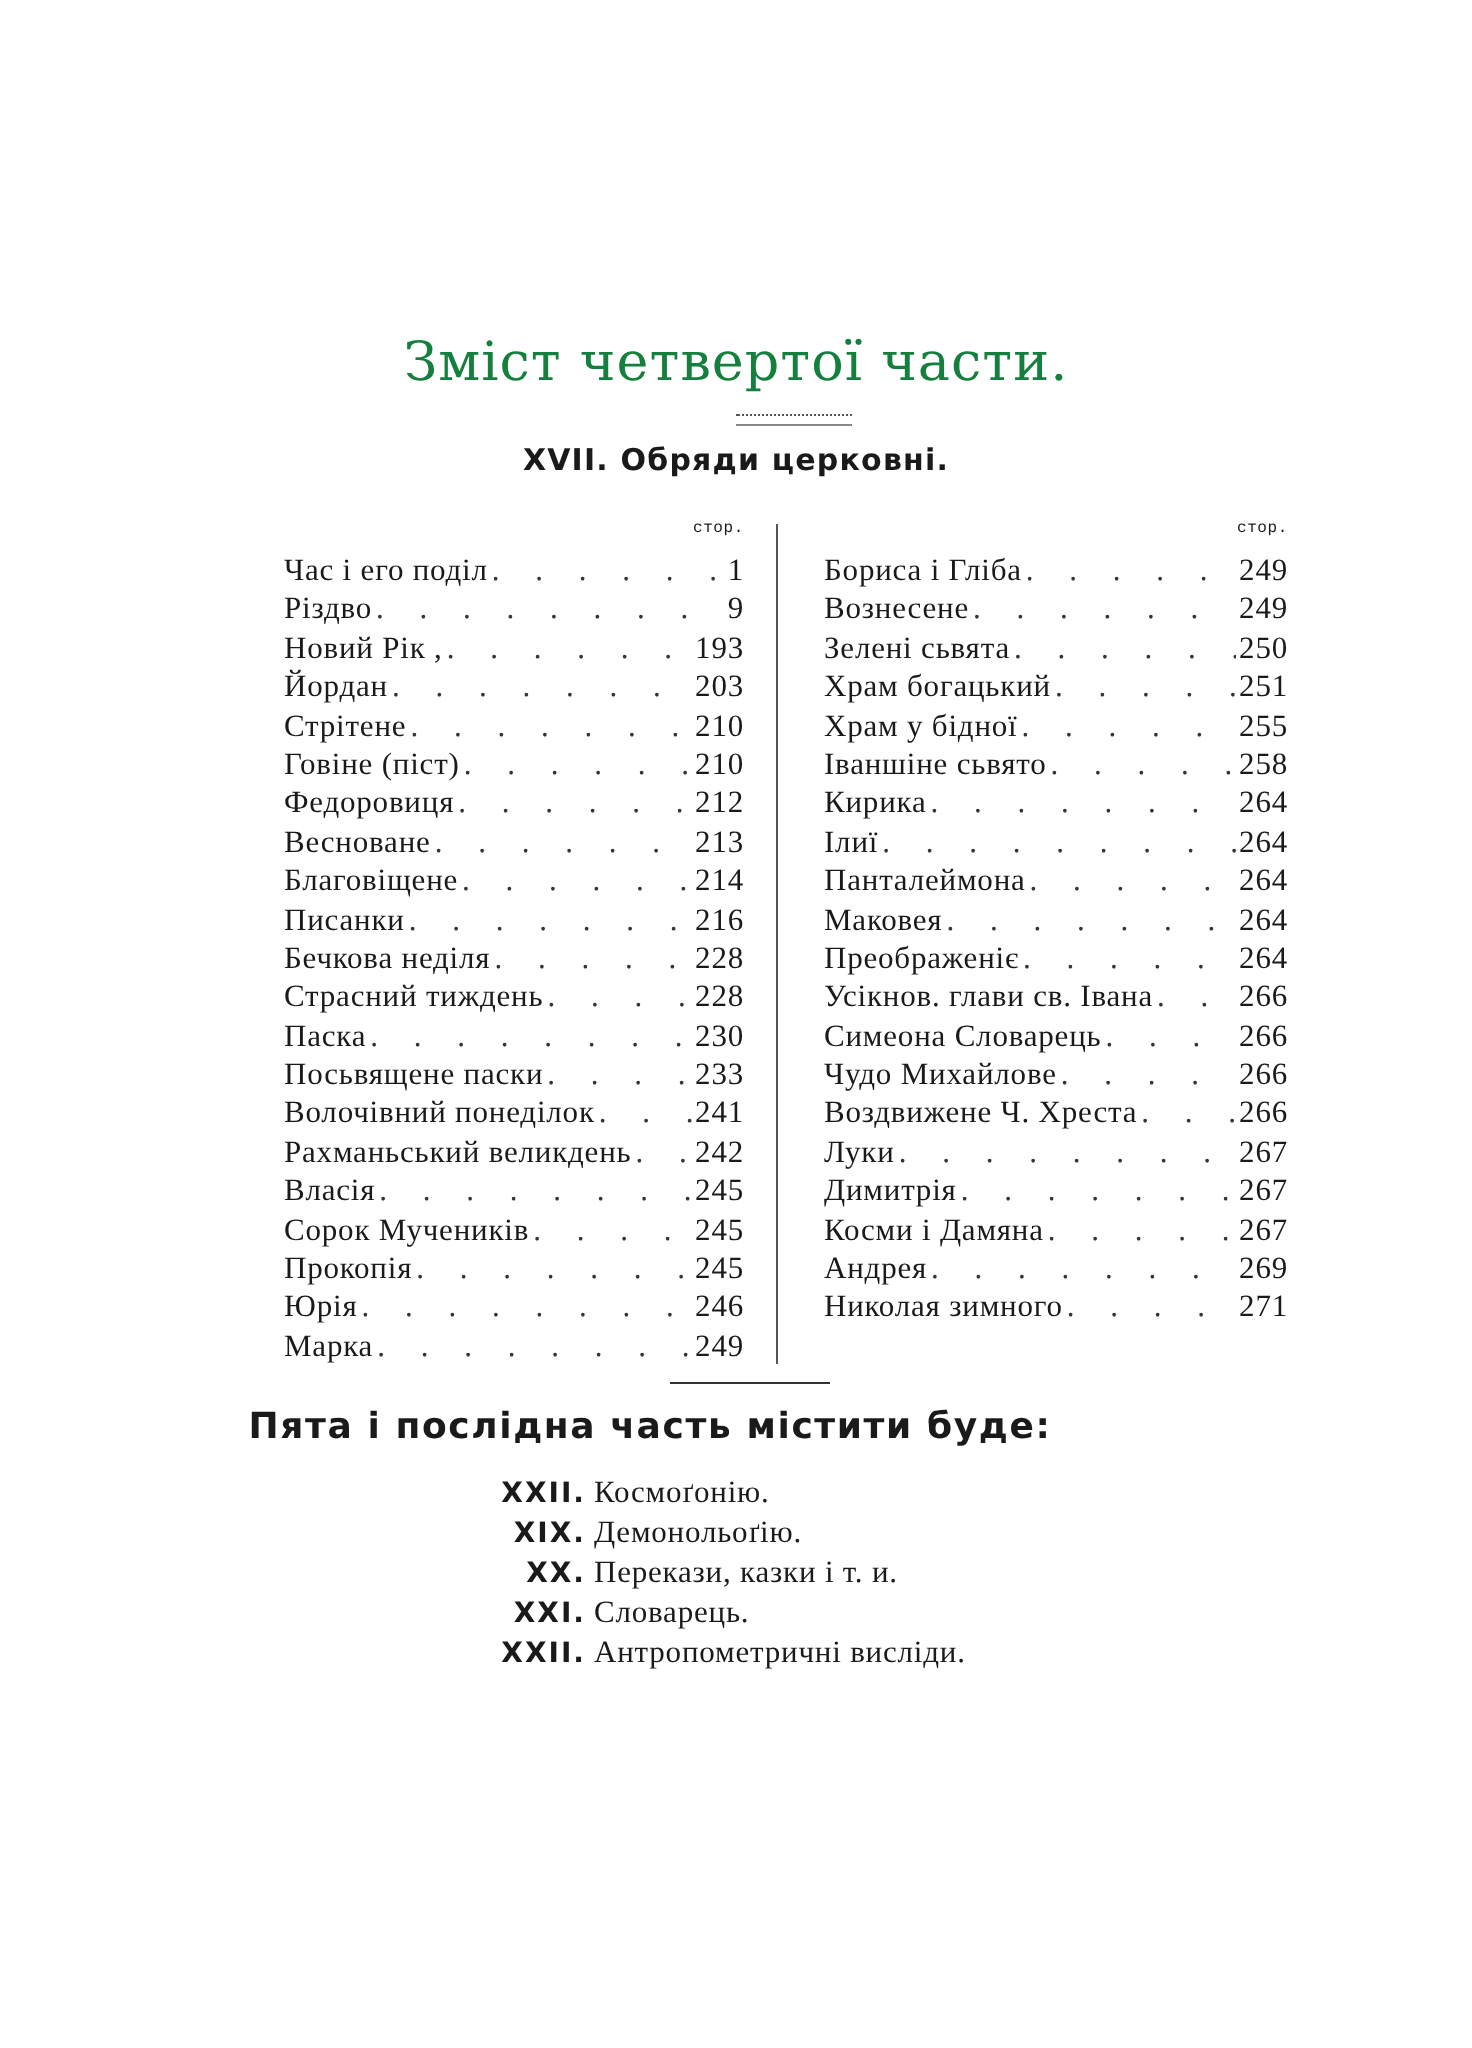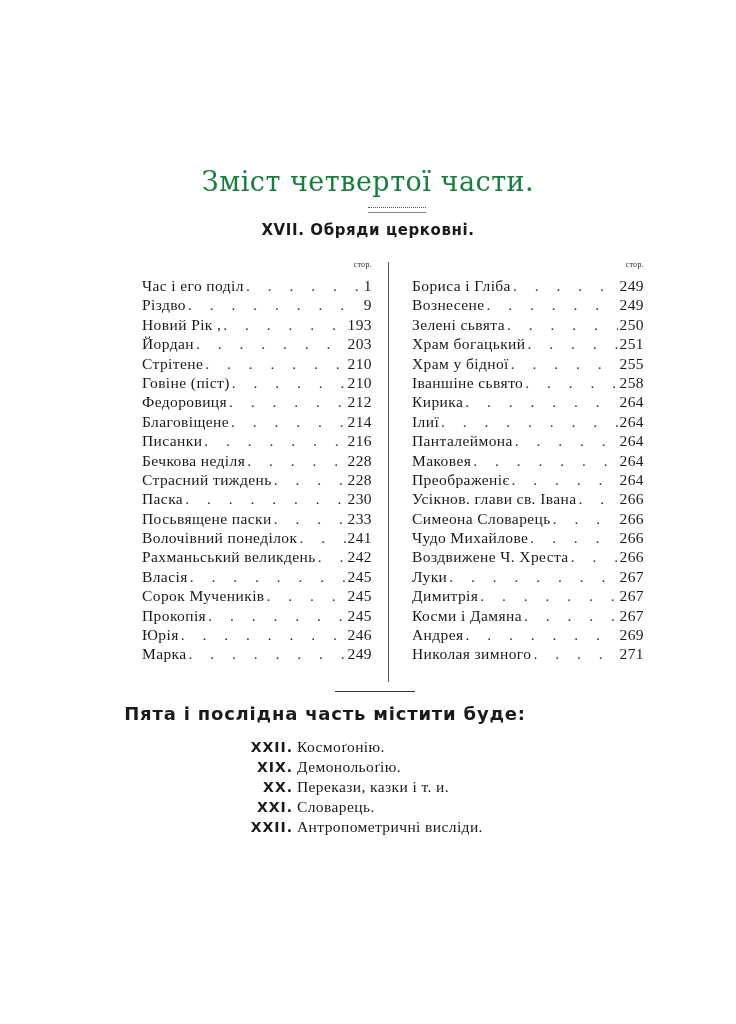--- a/index.html
+++ b/index.html
@@ -47,21 +47,21 @@
       font-size: 15.5px;
     }
     .col.left { left: 142px; width: 230px; }
     .col.right { left: 412px; width: 232px; }
     .col-header {
       text-align: right;
       font-size: 8px;
       letter-spacing: 0.3px;
       height: 16px;
       line-height: 10px;
-      font-family: Liberation Serif, serif;
+      font-family: Liberation Mono, monospace;
     }
     .row {
       display: flex;
       align-items: baseline;
       height: 19.4px;
       line-height: 19.4px;
       white-space: nowrap;
       letter-spacing: 0.4px;
     }
     .row .name { flex: 0 0 auto; }
@@ -164,20 +164,25 @@
         <span class="name">Говіне (піст)</span>
         <span class="dots"></span>
         <span class="page">210</span>
       </div>
       <div class="row">
         <span class="name">Федоровиця</span>
         <span class="dots"></span>
         <span class="page">212</span>
       </div>
       <div class="row">
+        <span class="name">Весноване</span>
+        <span class="dots"></span>
+        <span class="page">213</span>
+      </div>
+      <div class="row">
         <span class="name">Благовіщене</span>
         <span class="dots"></span>
         <span class="page">214</span>
       </div>
       <div class="row">
         <span class="name">Писанки</span>
         <span class="dots"></span>
         <span class="page">216</span>
       </div>
       <div class="row">

